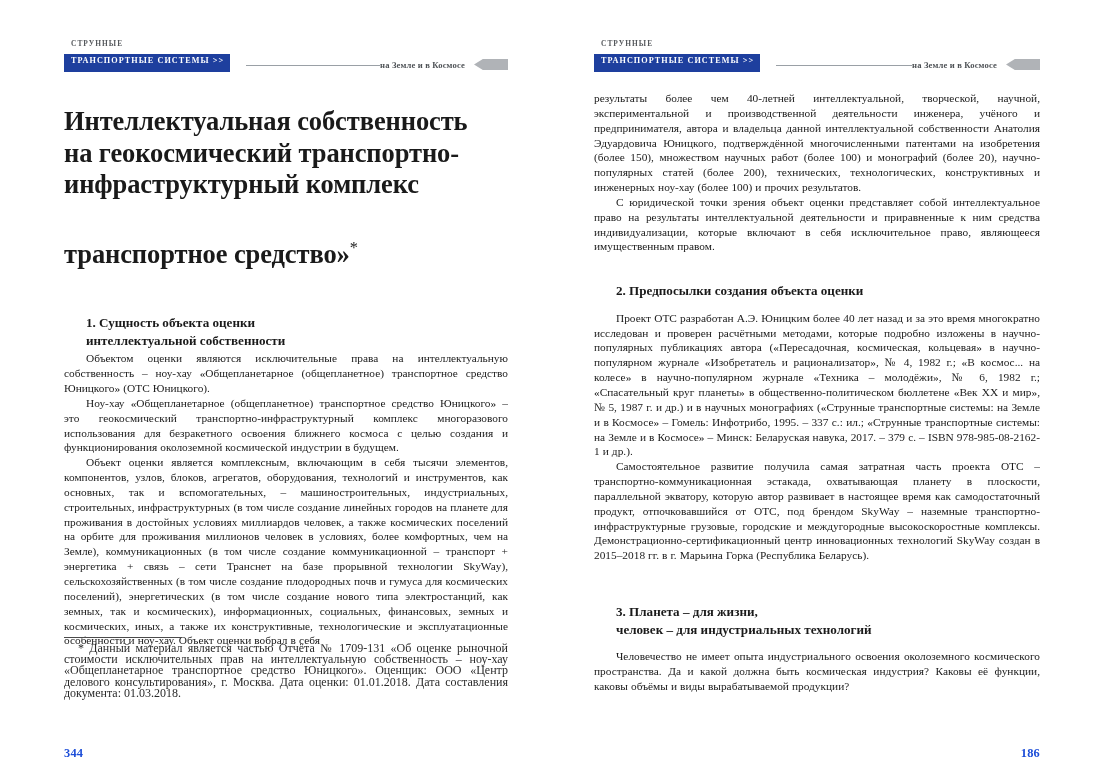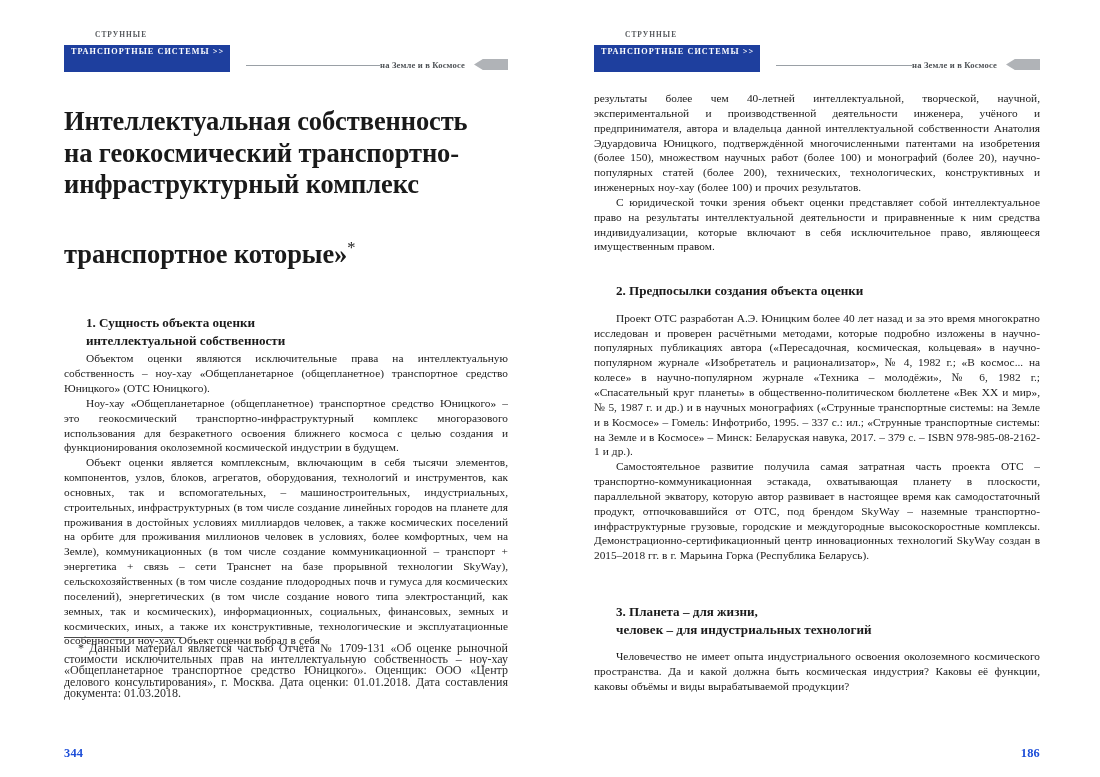--- a/index.html
+++ b/index.html
@@ -45,30 +45,29 @@
   }
   .brand-top {
     font-family: "Liberation Serif", serif;
     font-size: 7.4px;
     letter-spacing: 1.05px;
     font-weight: bold;
     color: #55585c;
     line-height: 9px;
     padding-left: 7px;
     margin-bottom: 1px;
-    margin-left: 24px;
   }
   .brand-bar {
     background: #1e3f9e;
     color: #ffffff;
     font-size: 8.2px;
     font-weight: bold;
     letter-spacing: 1.05px;
     line-height: 13px;
-    height: 27px;
+    height: 18px;
     padding: 0 6px 0 7px;
     display: inline-block;
     white-space: nowrap;
   }
   .rule {
     flex: 1 1 auto;
     height: 1px;
     background: #9aa0a6;
     margin: 0 0 6px 2px;
   }
@@ -184,21 +183,21 @@
         <div class="runhead-label">на Земле и в Космосе</div>
         <div class="arrow-left"></div>
       </div>
     </div>
 
     <h1 class="article-title">
       <span>Интеллектуальная собственность</span><br>
       <span>на геокосмический транспортно-</span><br>
       <span>инфраструктурный комплекс</span><br>
       <br>
-      <span>транспортное которые»</span><sup>*</sup>
+      <span>транспортное средство»</span><sup>*</sup>
     </h1>
 
     <h2 class="sec-head sec-1">
       <span>1. Сущность объекта оценки</span>
       <span class="line2">интеллектуальной собственности</span>
     </h2>
 
     <p class="body first">Объектом оценки являются исключительные права на интеллектуальную собственность – ноу-хау «Общепланетарное (общепланетное) транспортное средство Юницкого» (ОТС Юницкого).</p>
     <p class="body">Ноу-хау «Общепланетарное (общепланетное) транспортное средство Юницкого» – это геокосмический транспортно-инфраструктурный комплекс многоразового использования для безракетного освоения ближнего космоса с целью создания и функционирования околоземной космической индустрии в будущем.</p>
     <p class="body">Объект оценки является комплексным, включающим в себя тысячи элементов, компонентов, узлов, блоков, агрегатов, оборудования, технологий и инструментов, как основных, так и вспомогательных, – машиностроительных, индустриальных, строительных, инфраструктурных (в том числе создание линейных городов на планете для проживания в достойных условиях миллиардов человек, а также космических поселений на орбите для проживания миллионов человек в условиях, более комфортных, чем на Земле), коммуникационных (в том числе создание коммуникационной – транспорт + энергетика + связь – сети Транснет на базе прорывной технологии SkyWay), сельскохозяйственных (в том числе создание плодородных почв и гумуса для космических поселений), энергетических (в том числе создание нового типа электростанций, как земных, так и космических), информационных, социальных, финансовых, земных и космических, иных, а также их конструктивные, технологические и эксплуатационные особенности и ноу-хау. Объект оценки вобрал в себя</p>

